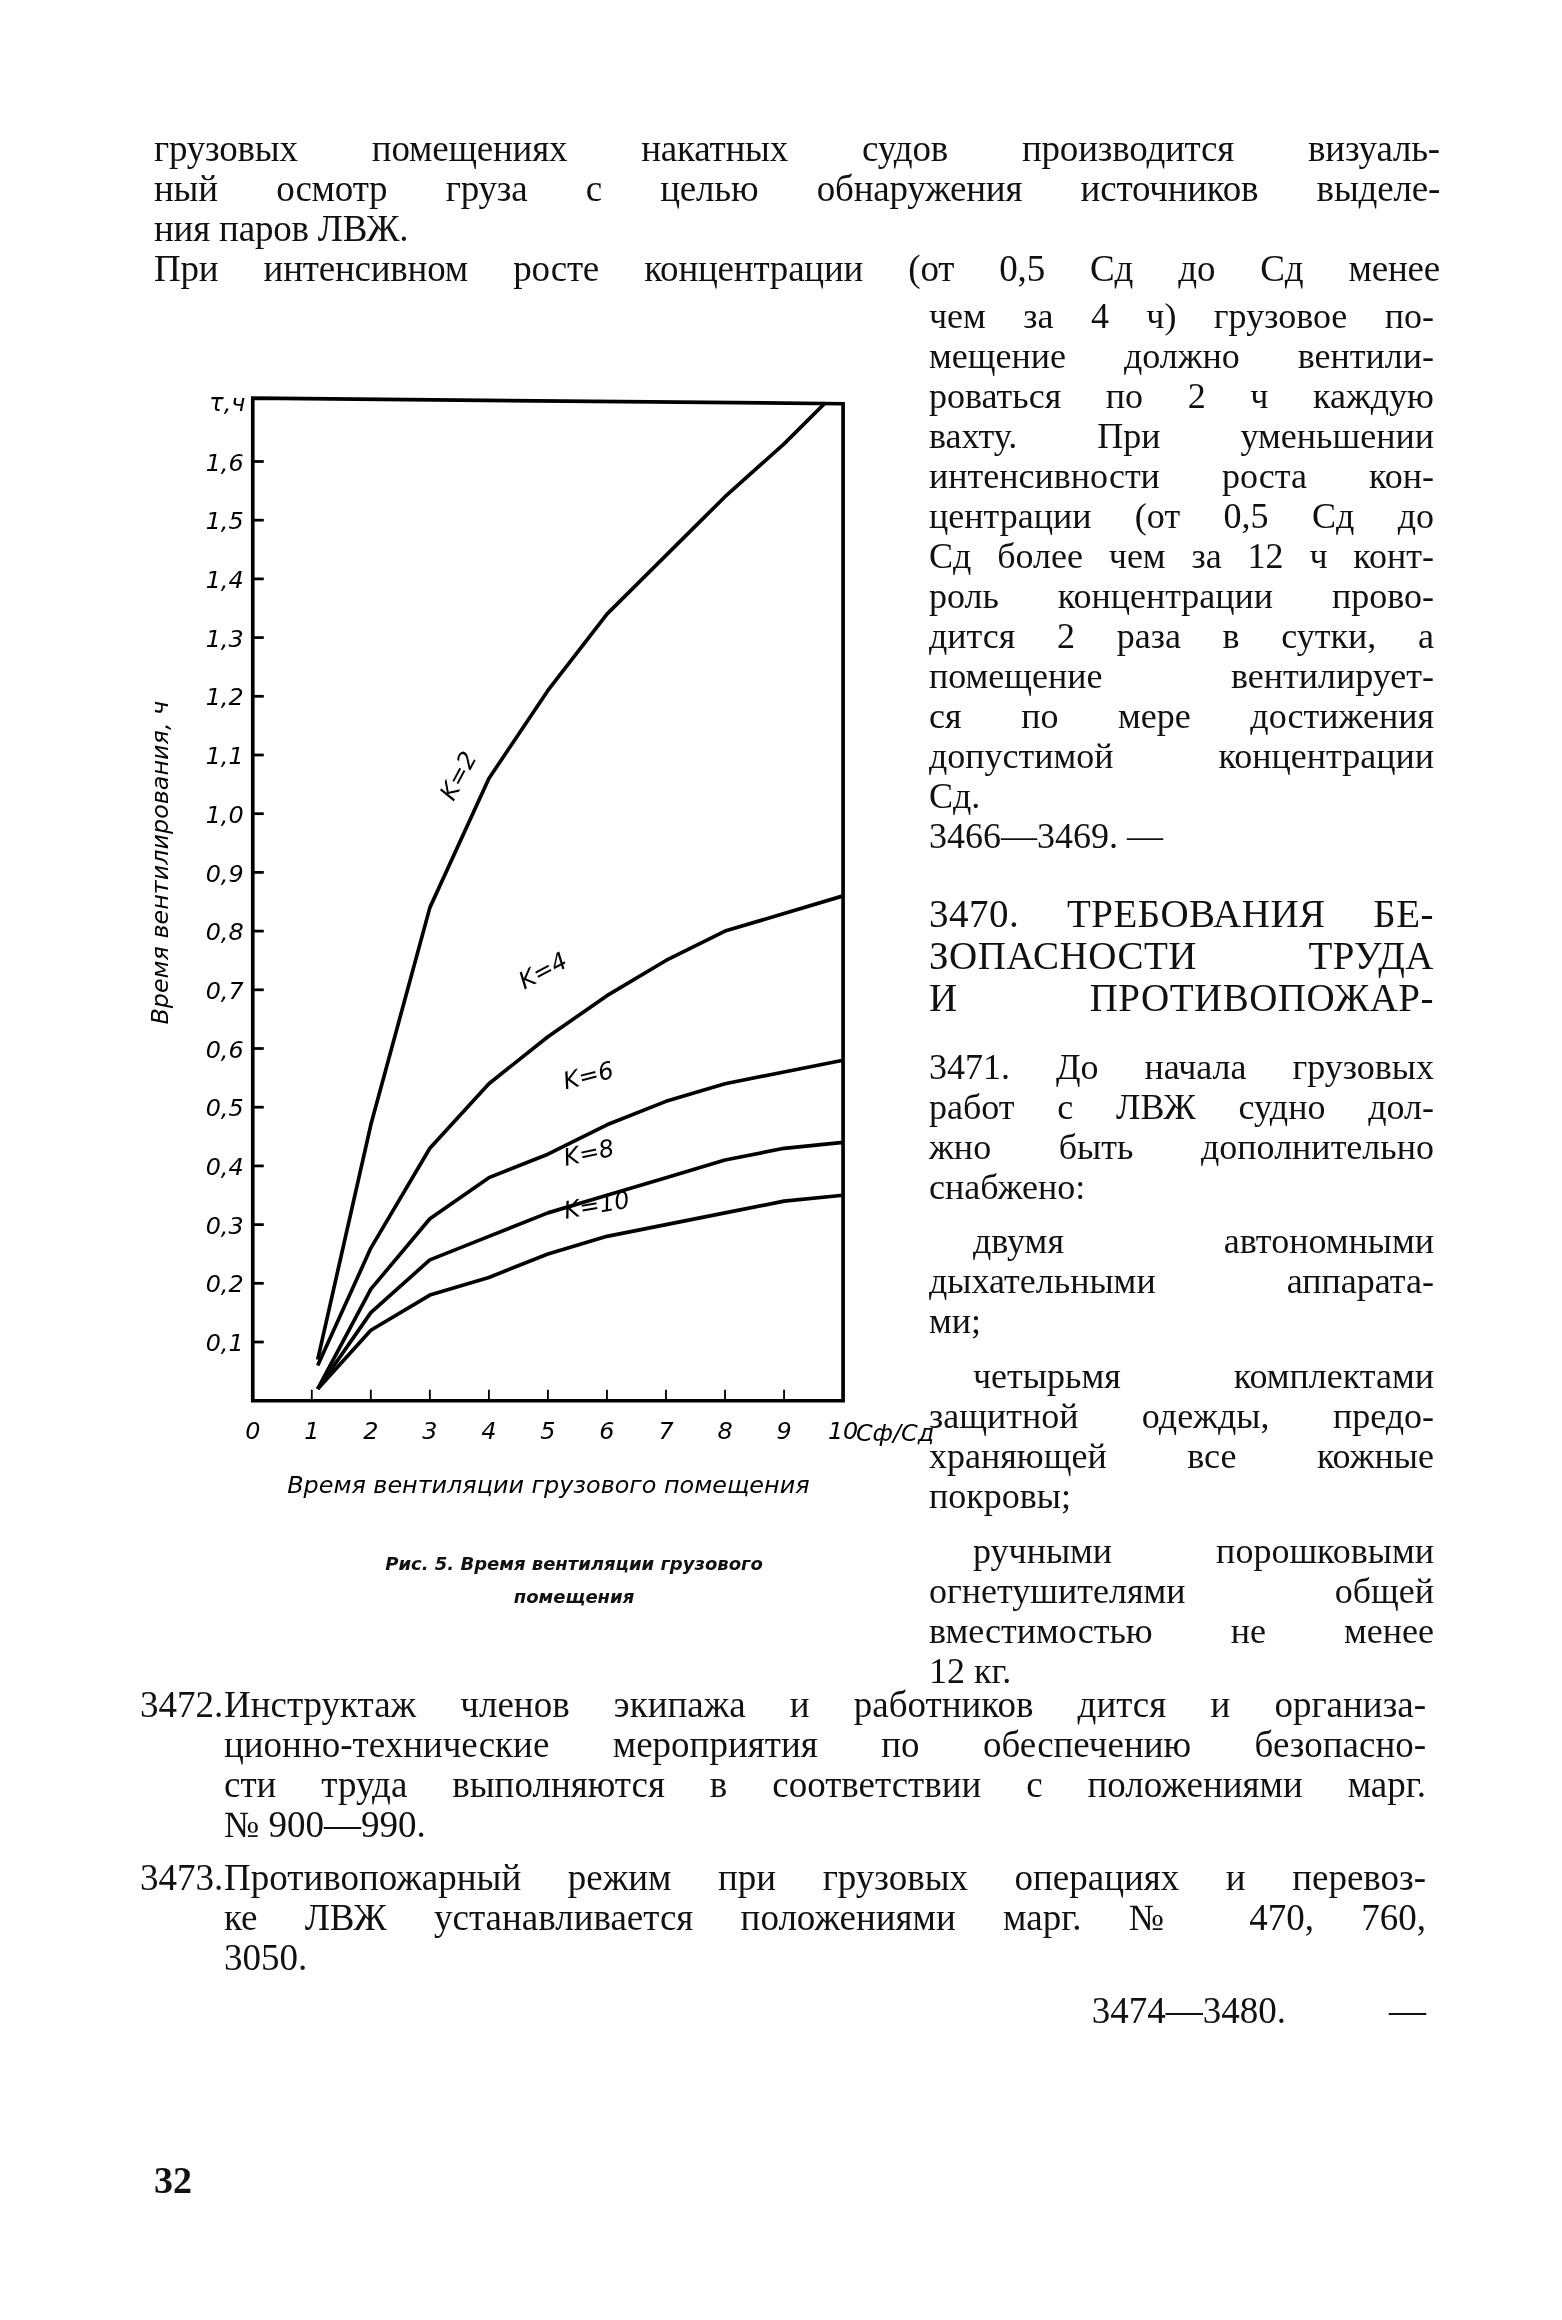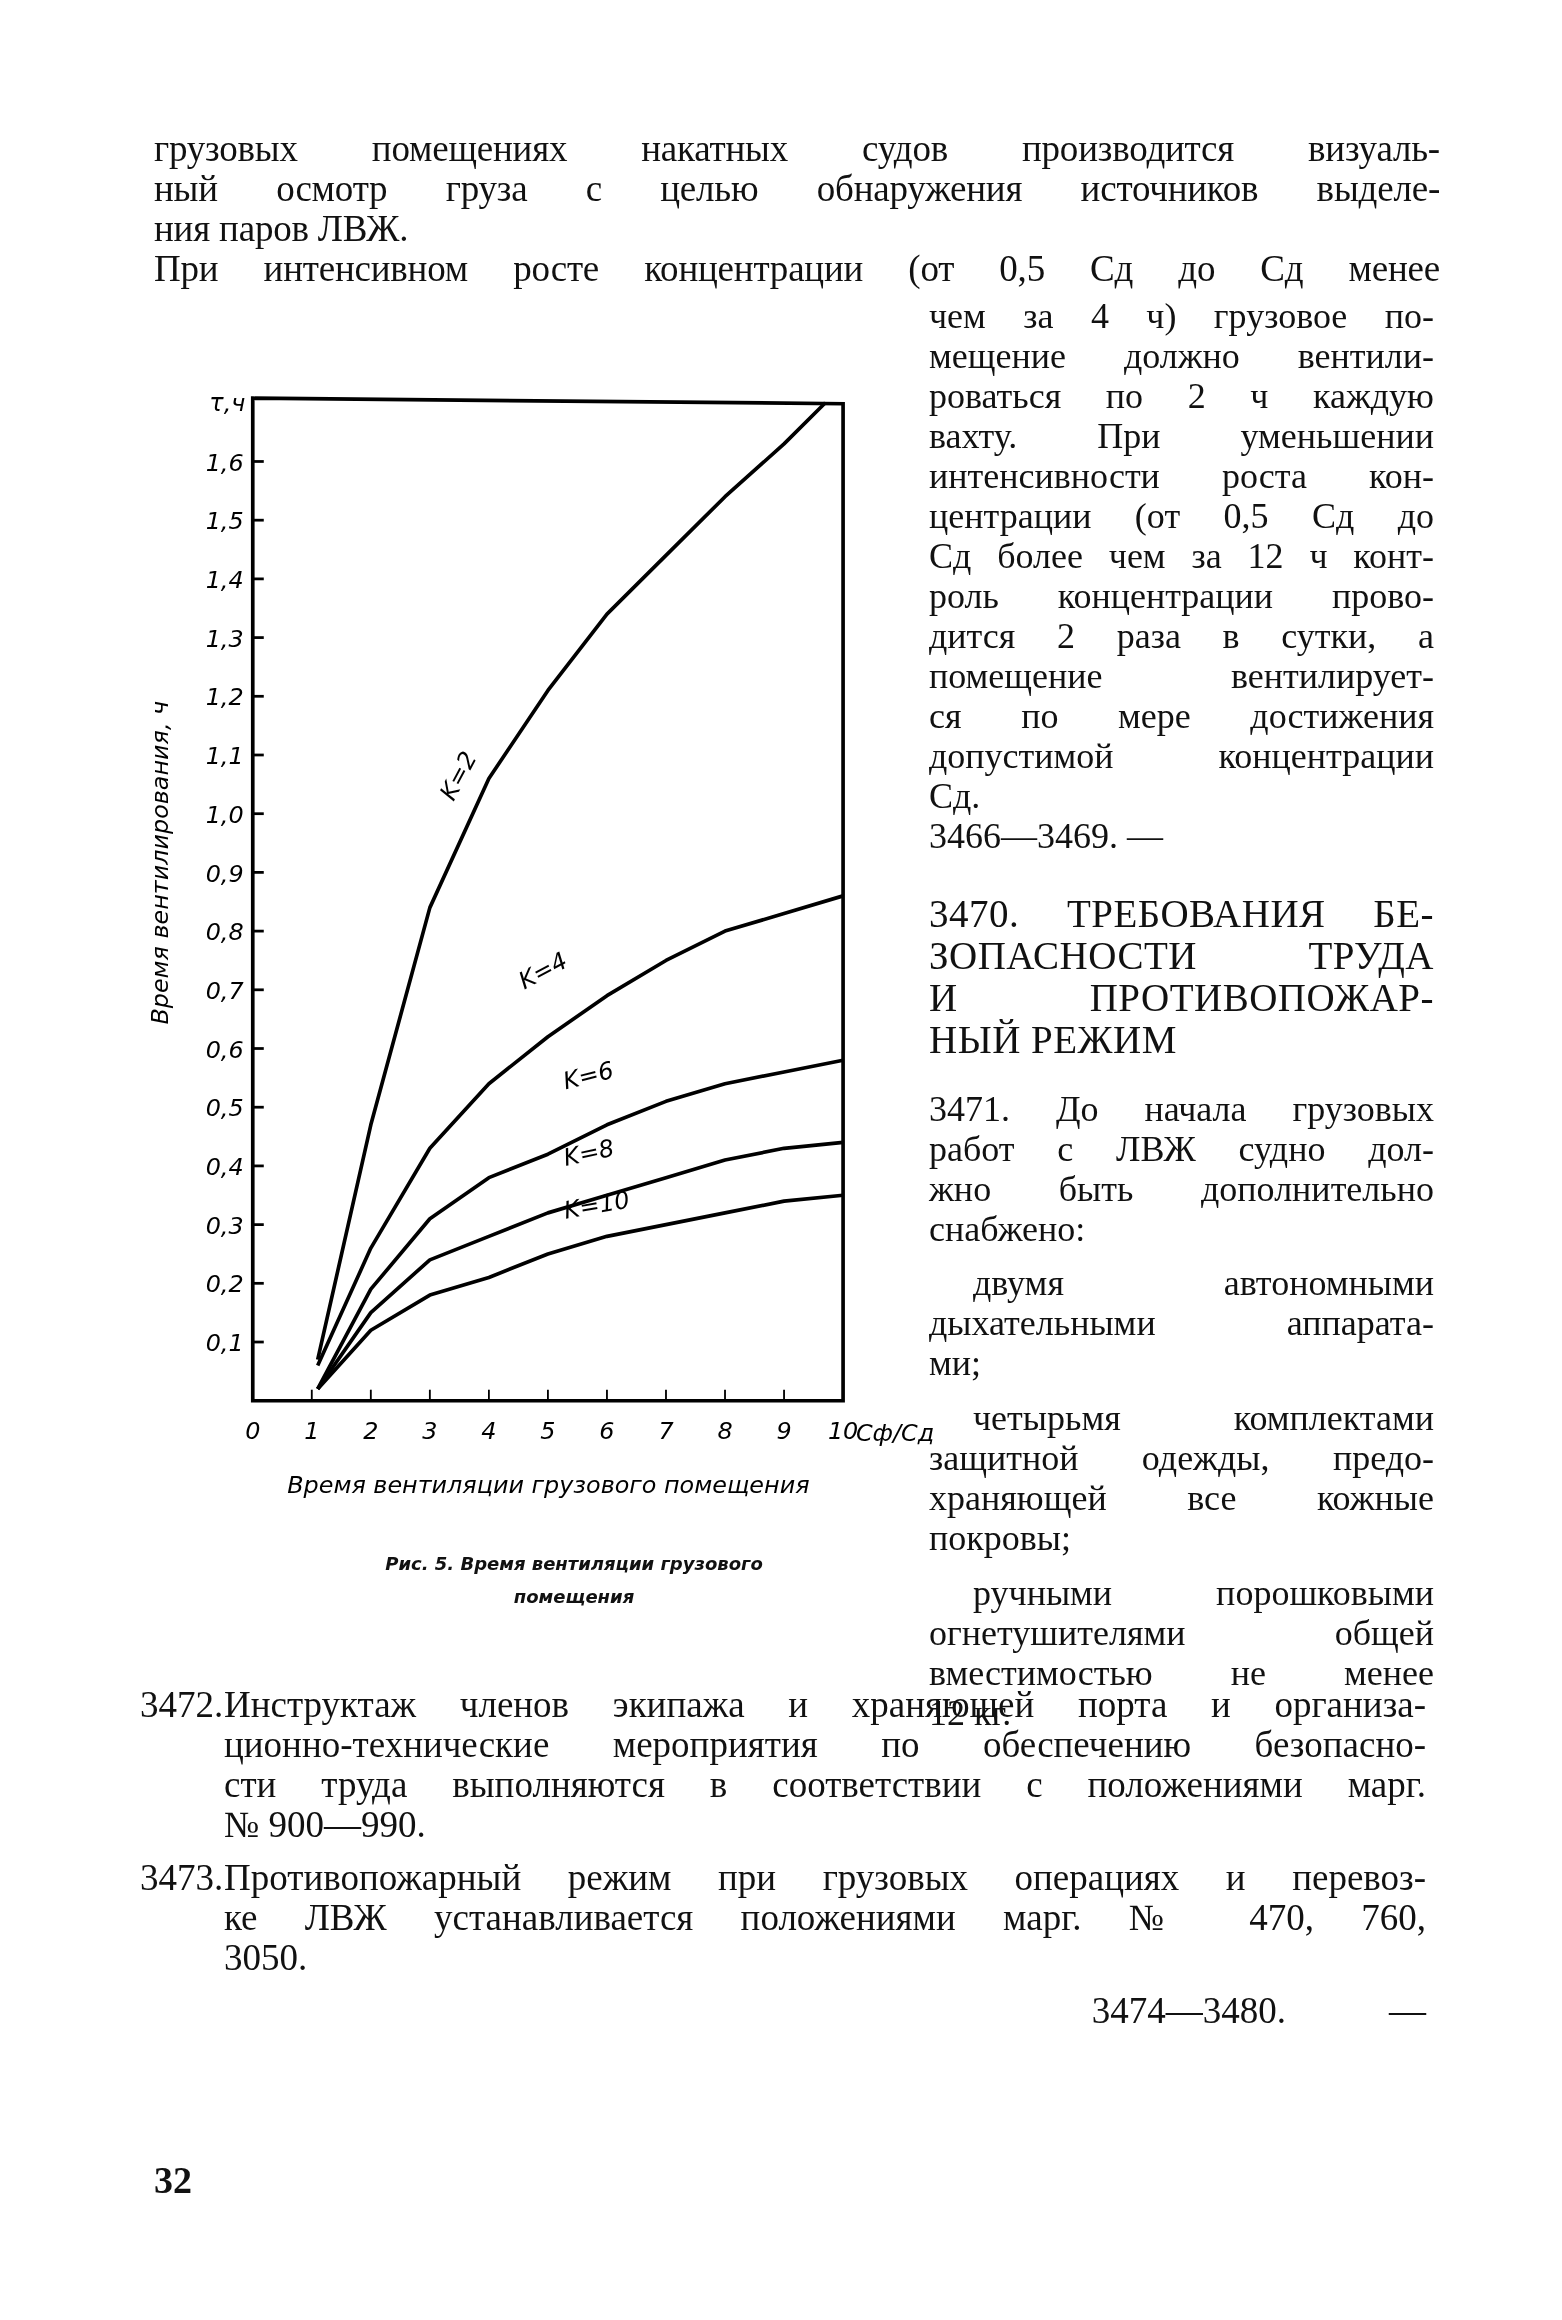--- a/index.html
+++ b/index.html
@@ -52,21 +52,20 @@
     <span class="ln">ся по  мере  достижения</span>
     <span class="ln">допустимой концентрации</span>
     <span class="ln left">Сд.</span>
     <span class="ln left">3466—3469. —</span>
   </div>
 
   <div class="heading">
     <span class="ln">3470. ТРЕБОВАНИЯ БЕ-</span>
     <span class="ln">ЗОПАСНОСТИ  ТРУДА</span>
     <span class="ln">И  ПРОТИВОПОЖАР-</span>
-    <span class="ln left">НЫЙ РЕЖИМ</span>
   </div>
 
   <div class="gap"></div>
 
   <div>
     <span class="ln">3471. До начала грузовых</span>
     <span class="ln">работ с ЛВЖ  судно дол-</span>
     <span class="ln">жно быть  дополнительно</span>
     <span class="ln left">снабжено:</span>
   </div>
@@ -170,21 +169,21 @@
 
 <div class="caption">
   <div>Рис. 5. Время   вентиляции грузового</div>
   <div>помещения</div>
 </div>
 
 <div class="bottom-items">
   <div class="item">
     <span class="num">3472.</span>
     <span class="txt">
-      <span class="ln">Инструктаж членов экипажа и храняющей порта и организа-</span>
+      <span class="ln">Инструктаж членов экипажа и работников дится и организа-</span>
       <span class="ln">ционно-технические  мероприятия по обеспечению безопасно-</span>
       <span class="ln">сти труда выполняются в соответствии  с положениями марг.</span>
       <span class="ln left">№ 900—990.</span>
     </span>
   </div>
   <div class="item">
     <span class="num">3473.</span>
     <span class="txt">
       <span class="ln">Противопожарный режим при грузовых операциях и перевоз-</span>
       <span class="ln">ке ЛВЖ  устанавливается  положениями  марг. № 470, 760,</span>

